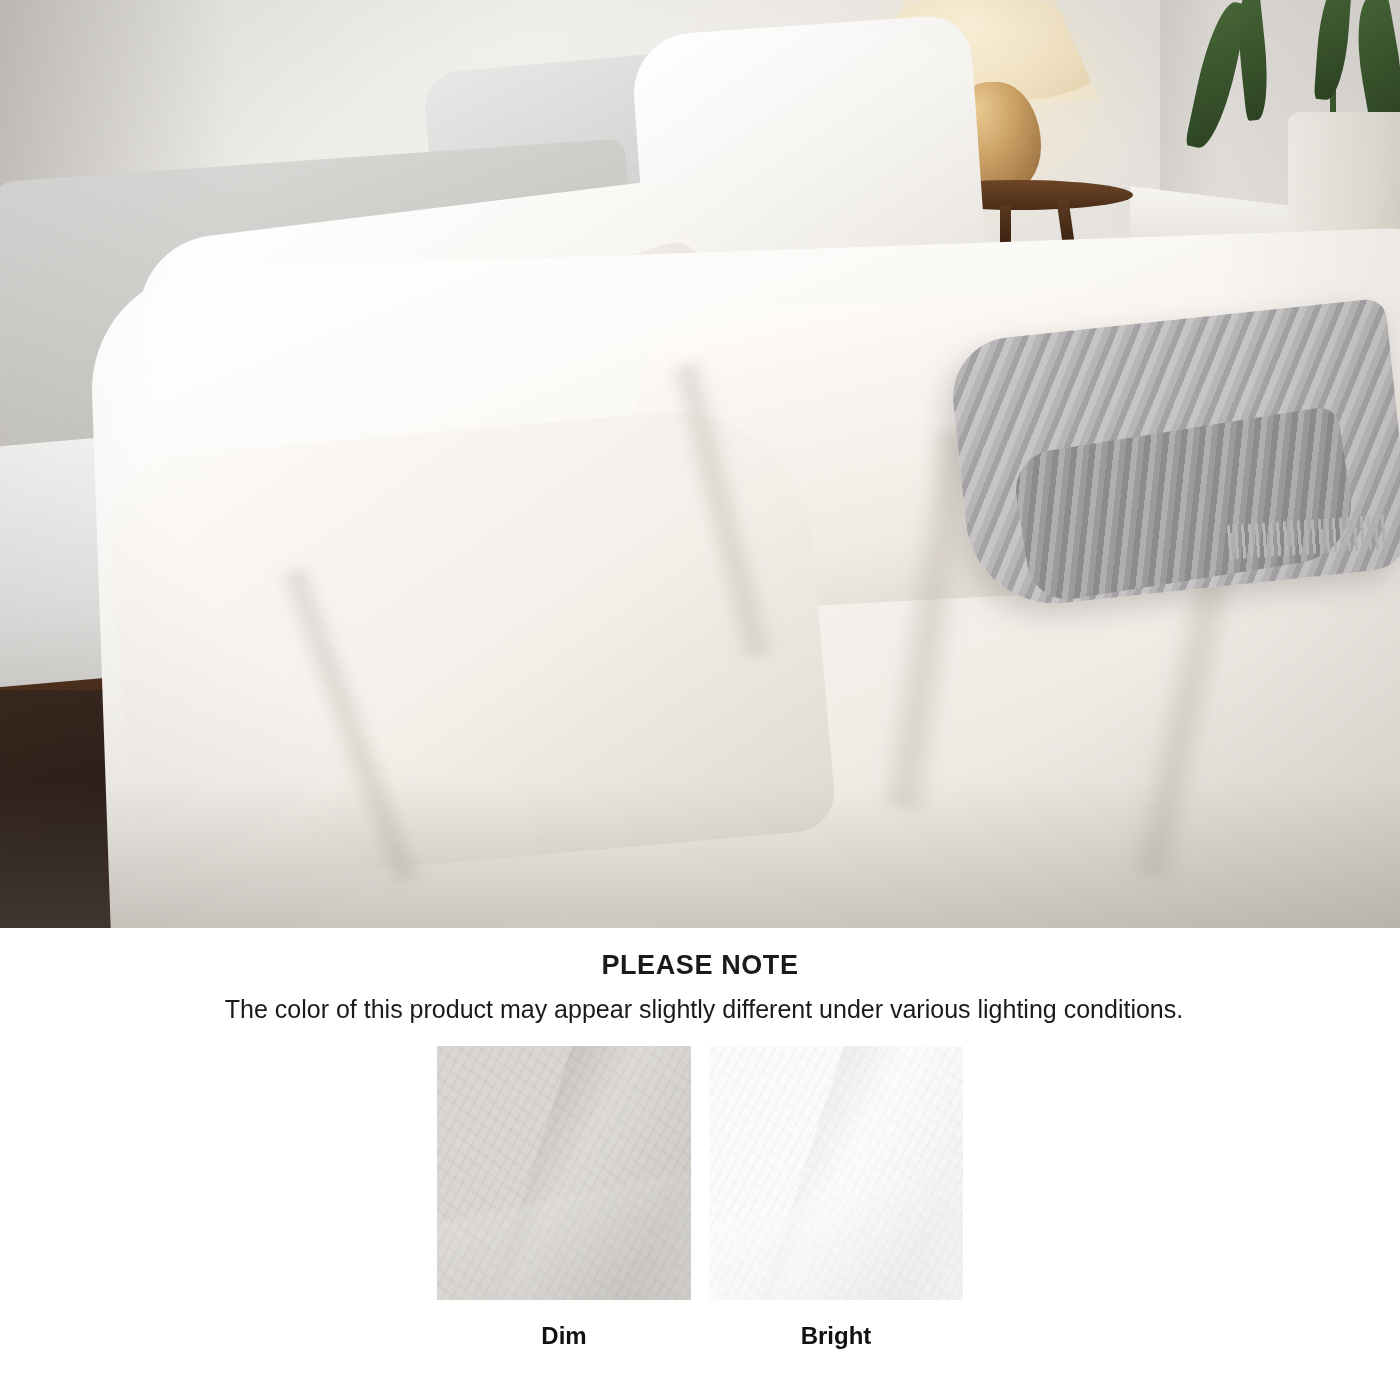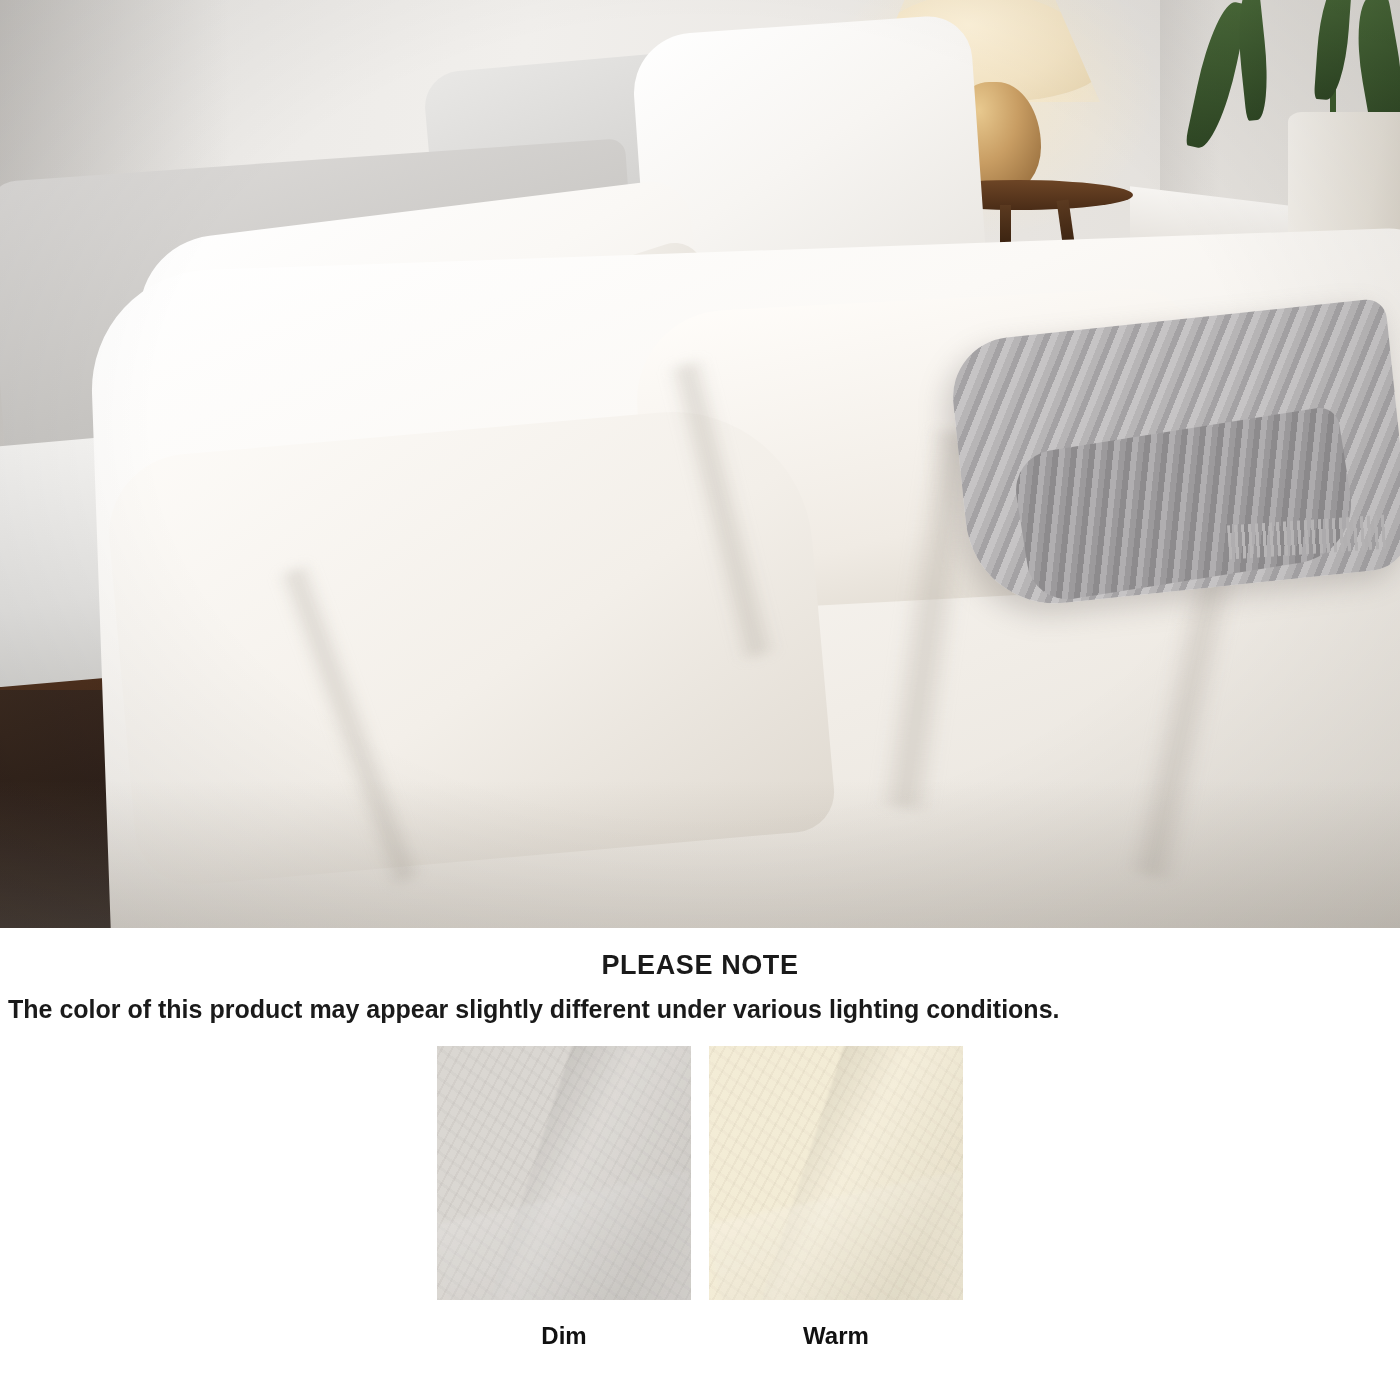--- a/index.html
+++ b/index.html
@@ -287,23 +287,23 @@
   }
   .note-title {
     text-align: center;
     font-size: 27px;
     font-weight: bold;
     letter-spacing: 0.6px;
     color: #1a1a1a;
     margin: 0 0 14px 0;
   }
   .note-sub {
-    text-align: left;
+    text-align: center;
     font-size: 25px;
-    font-weight: bold;
+    font-weight: normal;
     color: #1a1a1a;
     margin: 0 0 22px 8px;
   }
 
   .swatch-row {
     display: flex;
     justify-content: center;
     gap: 18px;
     padding: 0 14px;
     box-sizing: border-box;
@@ -425,27 +425,27 @@
         <div class="swatch-img" style="background: rgb(236, 233, 228);">
           <div class="sw-fabric"></div>
           <div class="sw-fold"></div>
           <div class="sw-fold2"></div>
           <div class="sw-shade" style="background: rgba(120, 115, 108, 0.16);"></div>
         </div>
         <div class="swatch-label">Dim</div>
       </div>
 
 
+
+
       <div class="swatch">
-        <div class="swatch-img" style="background: rgb(246, 241, 226);">
+        <div class="swatch-img" style="background: rgb(251, 250, 248);">
           <div class="sw-fabric"></div>
           <div class="sw-fold"></div>
           <div class="sw-fold2"></div>
-          <div class="sw-shade" style="background: rgba(232, 205, 140, 0.16);"></div>
+          <div class="sw-shade" style="background: rgba(255, 255, 255, 0.32);"></div>
         </div>
-        <div class="swatch-label">Warm</div>
+        <div class="swatch-label">Bright</div>
       </div>
-
-
 
     </div>
   </div>
 </div>
 
 </body></html>

